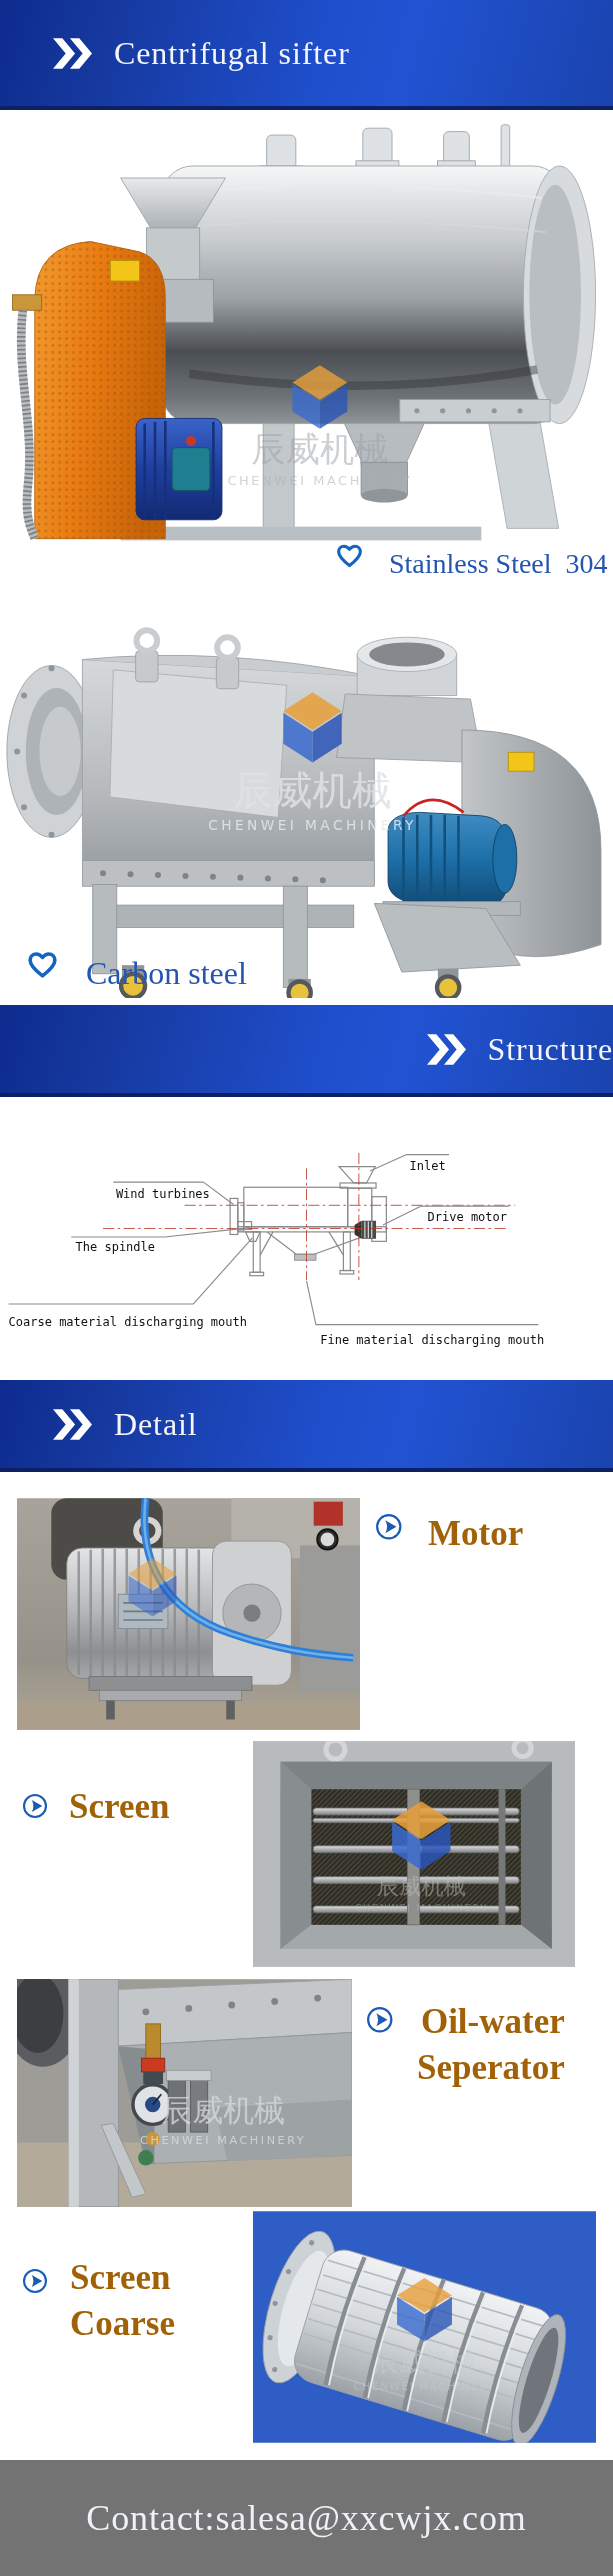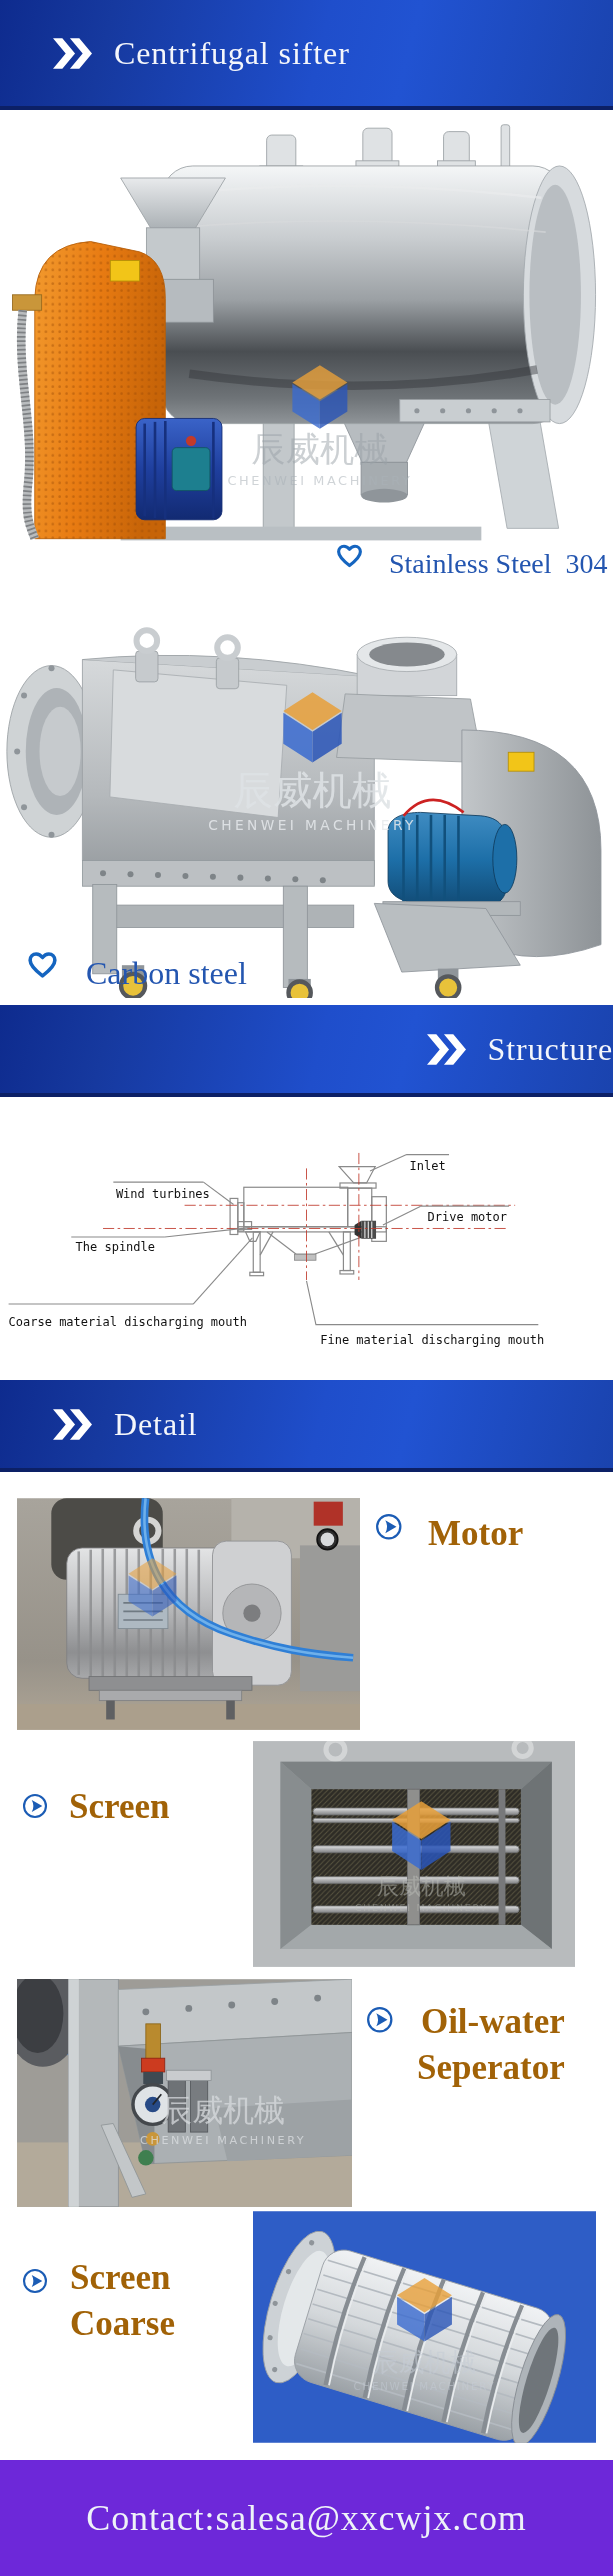--- a/index.html
+++ b/index.html
@@ -10,21 +10,21 @@
   .bar{position:absolute;left:0;width:613px;display:flex;align-items:center;
        background:linear-gradient(104deg,#0e2b8e 0%,#16399f 18%,#1f4ecb 52%,#2153d2 66%,#1a43ae 100%);
        border-bottom:4.3px solid #0c2066;box-sizing:border-box;}
   .bar .chev{margin-left:53px;margin-right:22px;flex:0 0 auto;}
   .bar .bar-title{color:#f4f6fb;font-size:32px;letter-spacing:0.9px;}
   
   .mat-label{position:absolute;color:#2456b0;white-space:pre;}
   
   .det-label{position:absolute;color:#a16207;font-size:35px;line-height:46px;font-weight:bold;}
   
-  .footer{position:absolute;left:0;top:2460px;width:613px;height:116px;background:#6d28d9;
+  .footer{position:absolute;left:0;top:2460px;width:613px;height:116px;background:#737373;
           display:flex;align-items:center;justify-content:center;}
   .footer span{color:#eef2f8;font-size:36px;letter-spacing:0.9px;}
   svg{display:block;}
   .photo{position:absolute;}
   .dlabel-icon{position:absolute;}
 </style>
 </head>
 <body>
 
 <div class="page">

